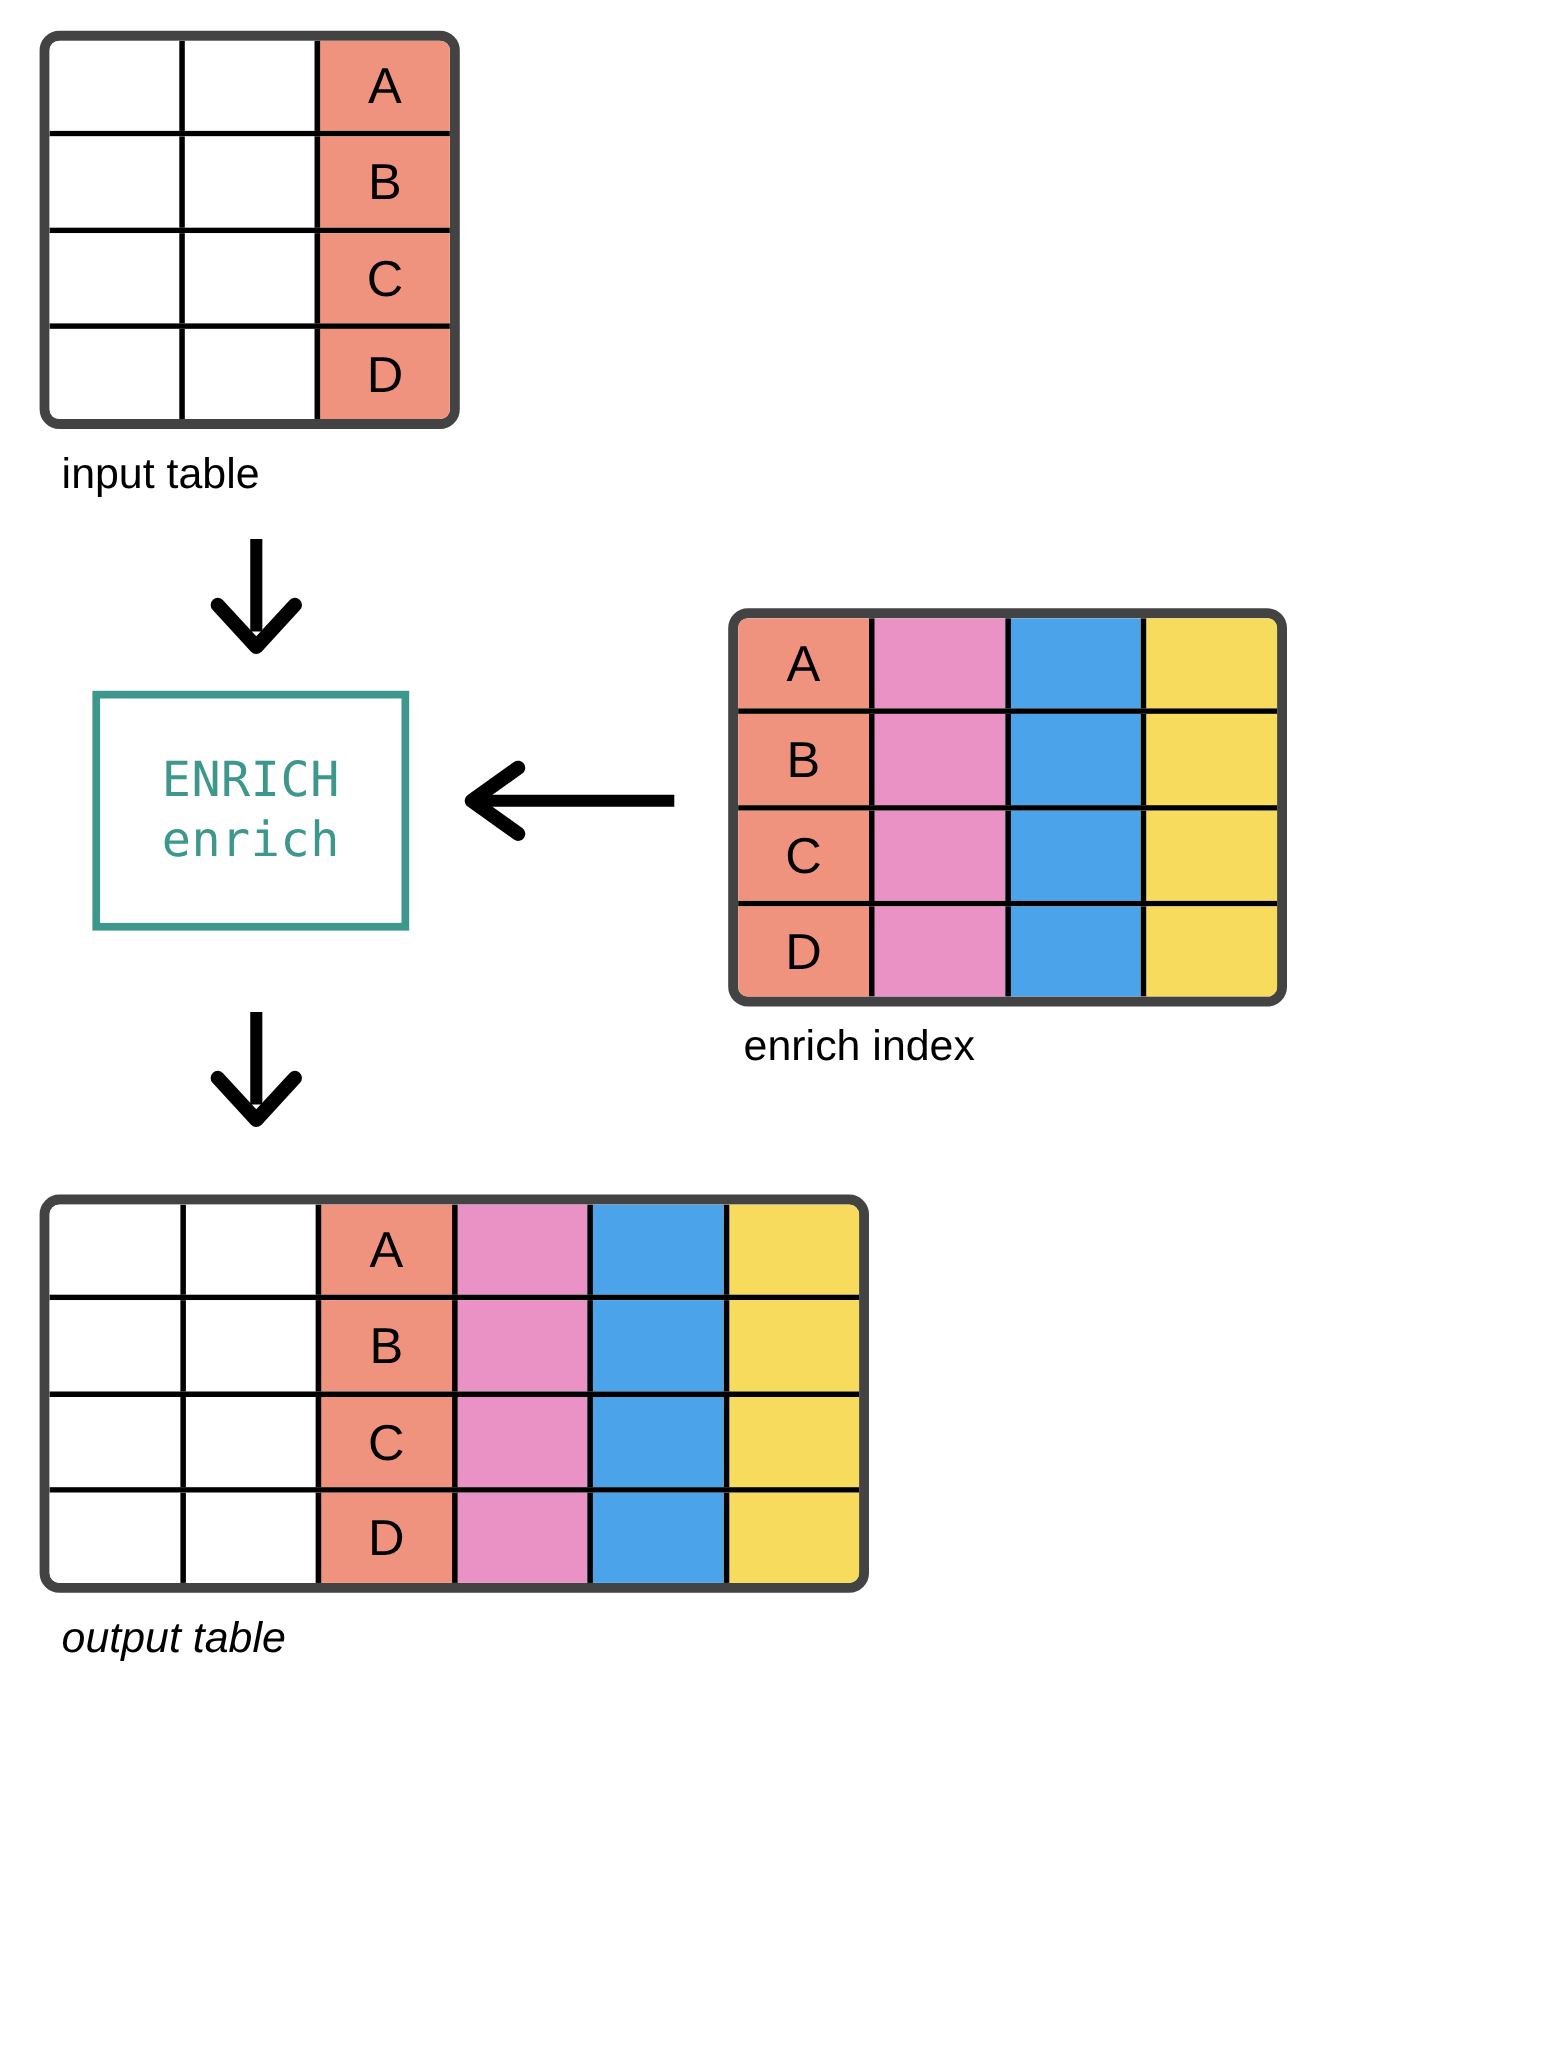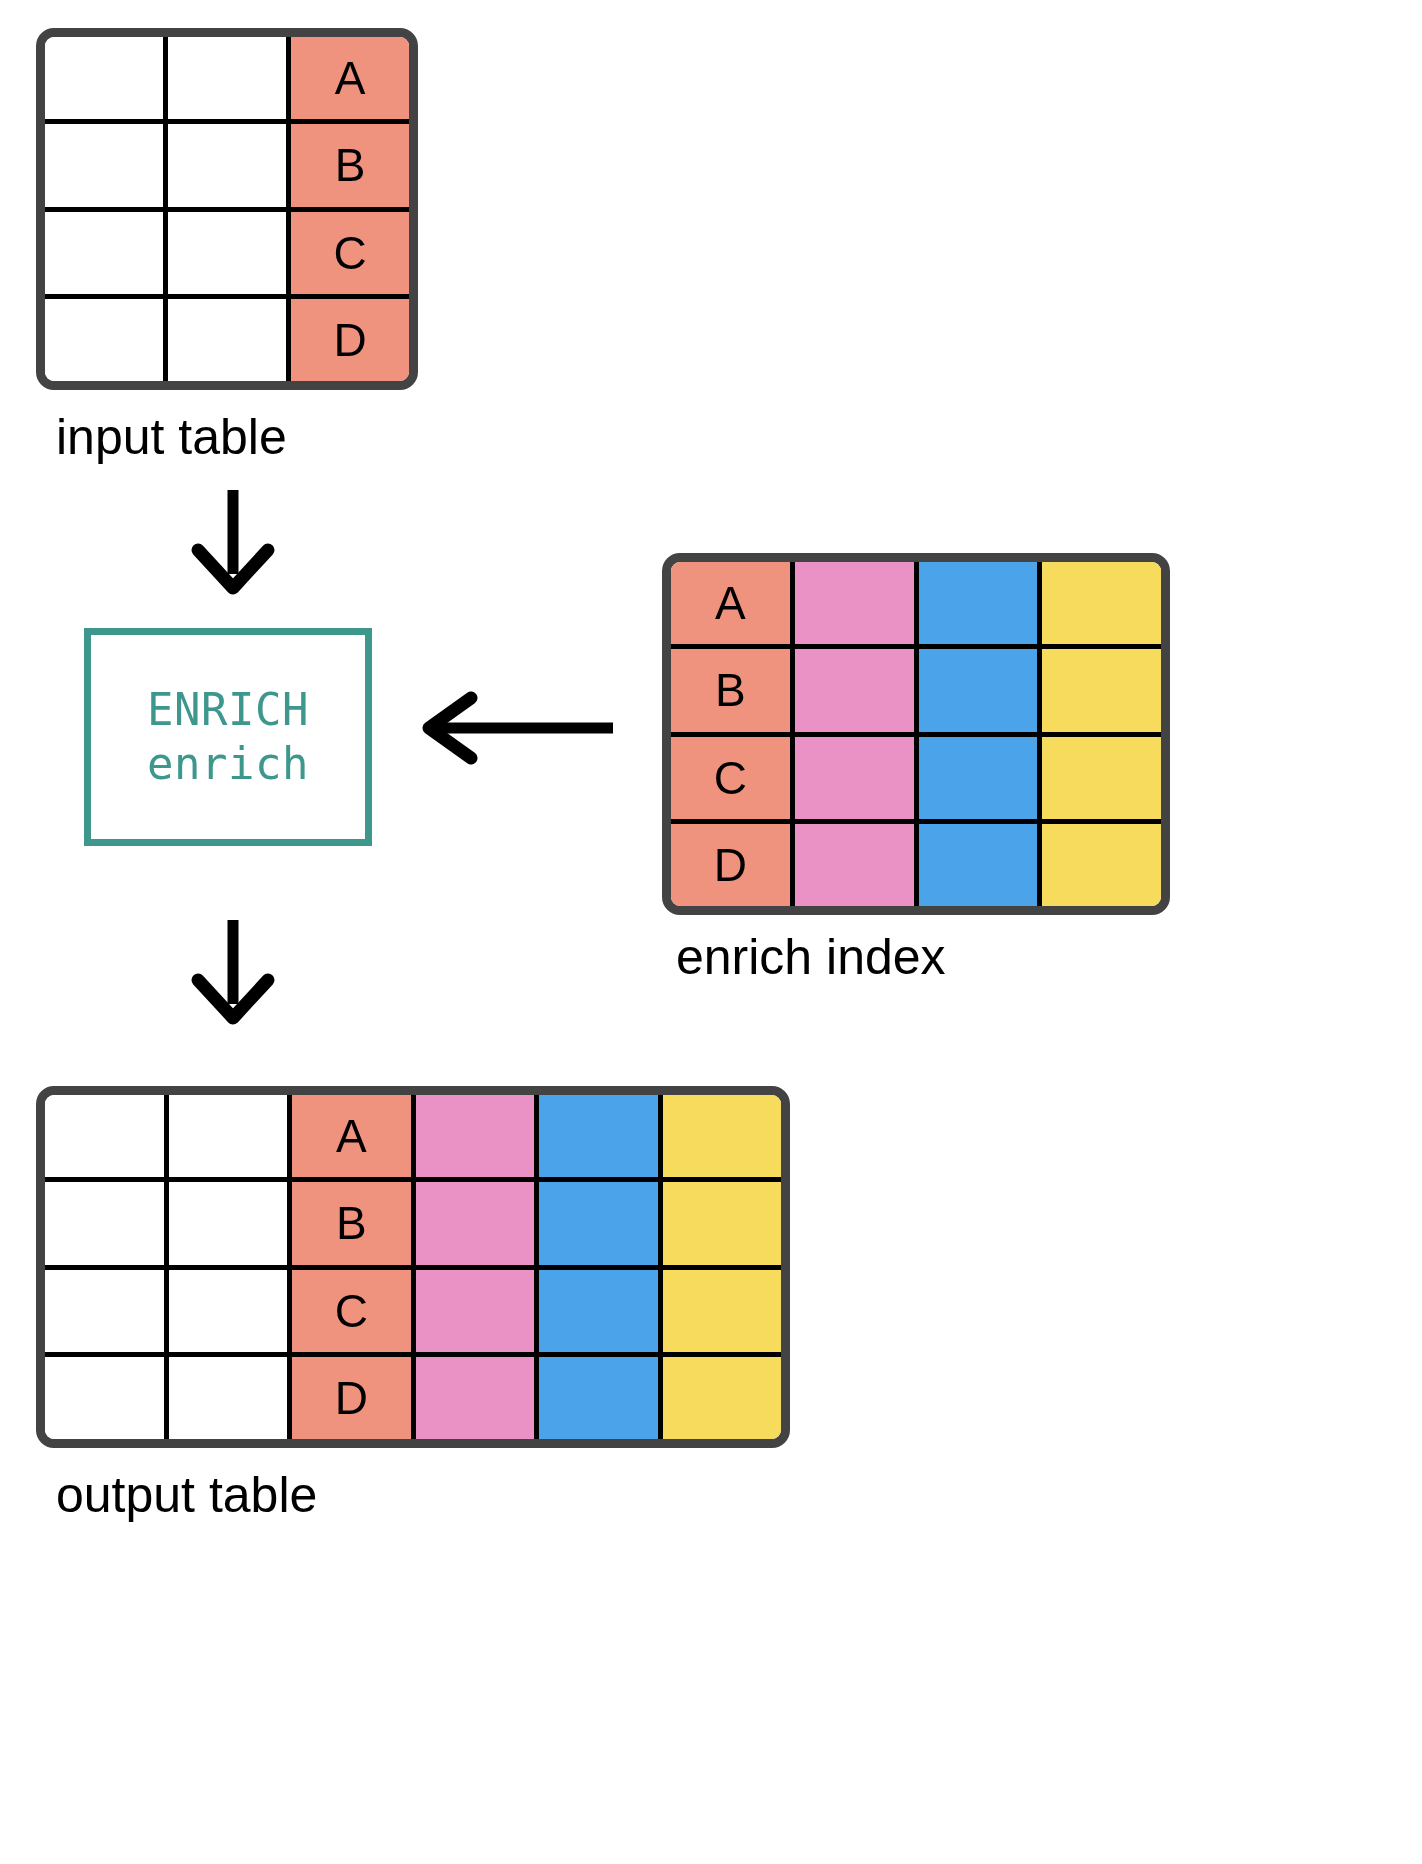--- a/index.html
+++ b/index.html
@@ -74,28 +74,28 @@
   #output-table {
     left: 36px;
     top: 1086px;
     width: 754px;
     height: 362px;
   }
 
   
   .caption {
     position: absolute;
-    font-size: 50px;
+    font-size: 39px;
     color: #000000;
     white-space: nowrap;
     line-height: 1;
   }
   #label-input-table { left: 56px; top: 412px; }
   #label-enrich-index { left: 676px; top: 932px; }
-  #label-output-table { left: 56px; top: 1470px; }
+  #label-output-table { left: 56px; top: 1470px; font-style: italic; }
 
   
   #enrich-command {
     position: absolute;
     left: 84px;
     top: 628px;
     width: 288px;
     height: 218px;
     box-sizing: border-box;
     border: 7px solid #3d978c;

